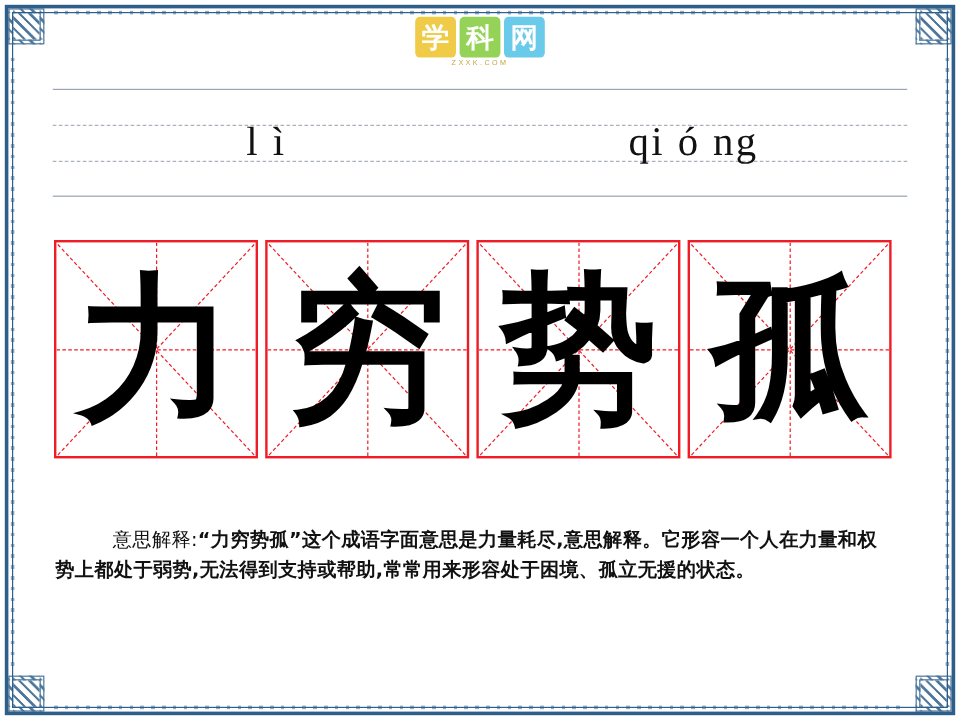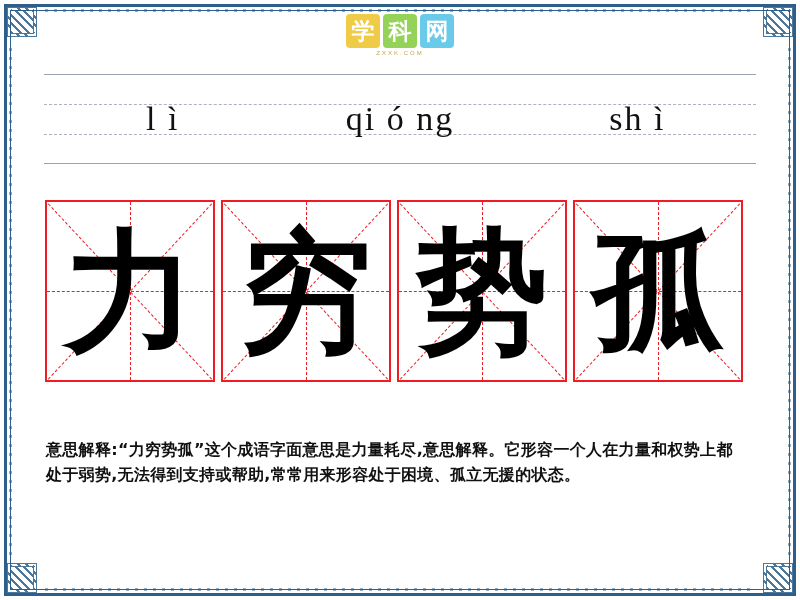--- a/index.html
+++ b/index.html
@@ -205,21 +205,22 @@
     top: 438px;
     width: 700px;
     font-size: 16px;
     line-height: 1.55;
     color: #111111;
     font-family: "DejaVu Sans", "Liberation Sans", sans-serif;
     font-weight: bold;
     letter-spacing: .3px;
   }
   .explain .label {
-    font-weight: bold;
+    font-weight: normal;
+    margin-left: 48px;
   }
 </style>
 </head>
 <body>
 
 <div class="page">
 
   <div class="border-frame"></div>
   <div class="corner tl"></div>
   <div class="corner tr"></div>
@@ -241,21 +242,20 @@
 
   <div class="pinyin-area">
     <div class="staff-line solid" style="top:0px;"></div>
     <div class="staff-line dashed" style="top:30px;"></div>
     <div class="staff-line dashed" style="top:60px;"></div>
     <div class="staff-line solid" style="top:89px;"></div>
 
     <div class="pinyin-row">
       <div class="pinyin-cell">l ì</div>
       <div class="pinyin-cell">qi ó ng</div>
-      <div class="pinyin-cell">sh ì</div>
     </div>
   </div>
 
   <div class="char-area">
 
     <div class="char-cell">
       <div class="gl h"></div>
       <div class="gl v"></div>
       <div class="gl d1"></div>
       <div class="gl d2"></div>

